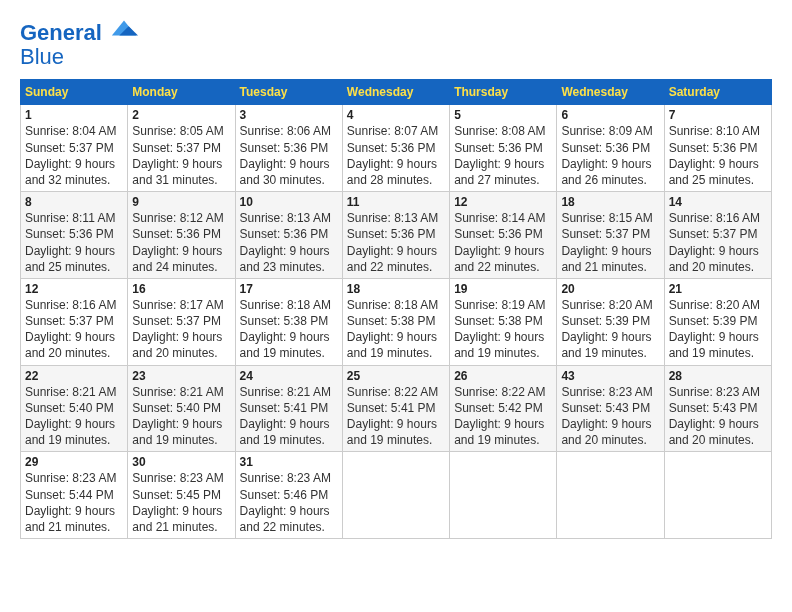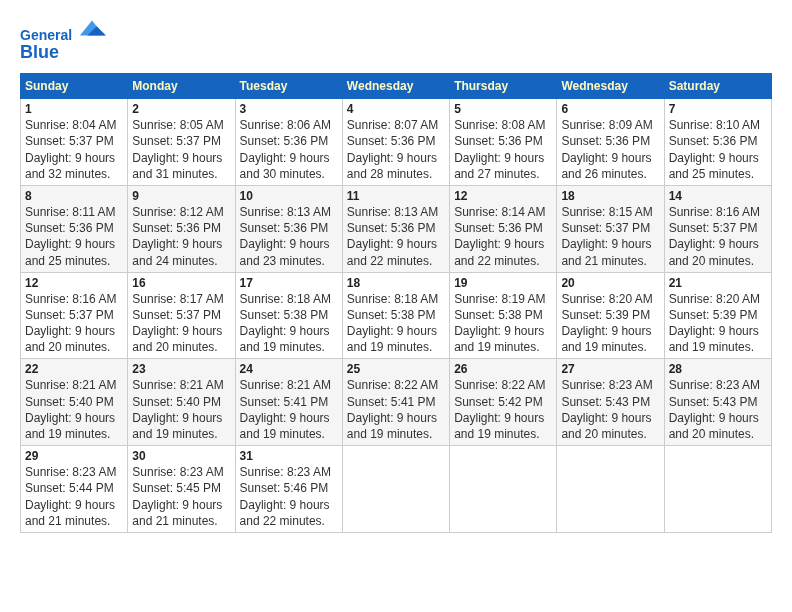--- a/index.html
+++ b/index.html
@@ -20,21 +20,21 @@
       display: flex;
       align-items: flex-start;
       justify-content: space-between;
       margin-bottom: 10px;
     }
     .logo {
       display: flex;
       align-items: center;
     }
     .logo-text {
-      font-size: 14px;
+      font-size: 22px;
       font-weight: bold;
       color: #333;
       line-height: 1.1;
     }
     .logo-text span {
       color: #1565c0;
     }
     .logo-icon {
       width: 28px;
       height: 22px;
@@ -53,21 +53,21 @@
       font-size: 14px;
       color: #555;
     }
     .calendar-table {
       width: 100%;
       border-collapse: collapse;
       table-layout: fixed;
     }
     .calendar-table th {
       background: #1565c0;
-      color: #fef9c3;
+      color: #fde047;
       font-size: 12px;
       font-weight: bold;
       padding: 5px 4px;
       text-align: left;
       border: 1px solid #1565c0;
     }
     .calendar-table td {
       border: 1px solid #ccc;
       vertical-align: top;
       padding: 3px 4px;
@@ -105,21 +105,21 @@
         <div style="display:flex;align-items:center;">
           <div class="logo-text">
             <span>General</span>
             <svg class="logo-icon" viewBox="0 0 30 22">
               <polygon points="2,18 15,2 28,18" fill="#1e88e5" opacity="0.85"></polygon>
               <polygon points="10,18 20,8 30,18" fill="#1565c0"></polygon>
             </svg>
           </div>
           <div></div>
         </div>
-        <div class="logo-text" style="color:#1565c0;font-size:18px;font-weight:bold;">
+        <div class="logo-text" style="color:#1565c0;font-size:22px;font-weight:normal;">
           <span>Blue</span>
         </div>
       </div>
     </div>
     <div class="title-section">
       <div class="month-year"></div>
       <div class="location"></div>
     </div>
   </div>
 
@@ -345,21 +345,21 @@
       </td>
           <td>
         <span class="day-num">26</span>
         <div class="day-info">
           Sunrise: 8:22 AM<br>
           Sunset: 5:42 PM<br>
           Daylight: 9 hours and 19 minutes.
         </div>
       </td>
           <td>
-        <span class="day-num">27</span>
+        <span class="day-num">43</span>
         <div class="day-info">
           Sunrise: 8:23 AM<br>
           Sunset: 5:43 PM<br>
           Daylight: 9 hours and 20 minutes.
         </div>
       </td>
           <td>
         <span class="day-num">28</span>
         <div class="day-info">
           Sunrise: 8:23 AM<br>

